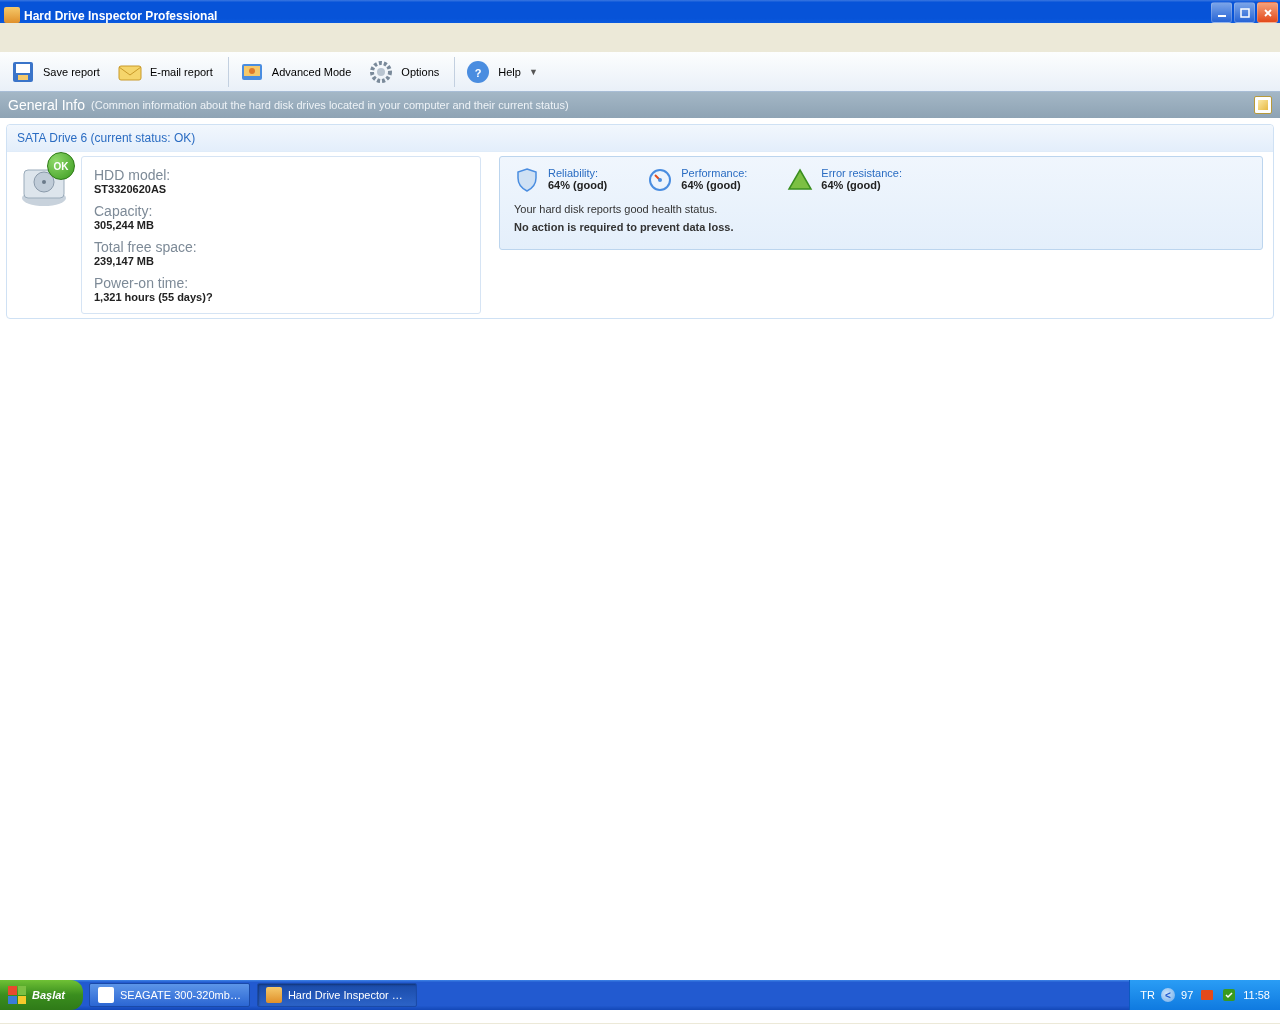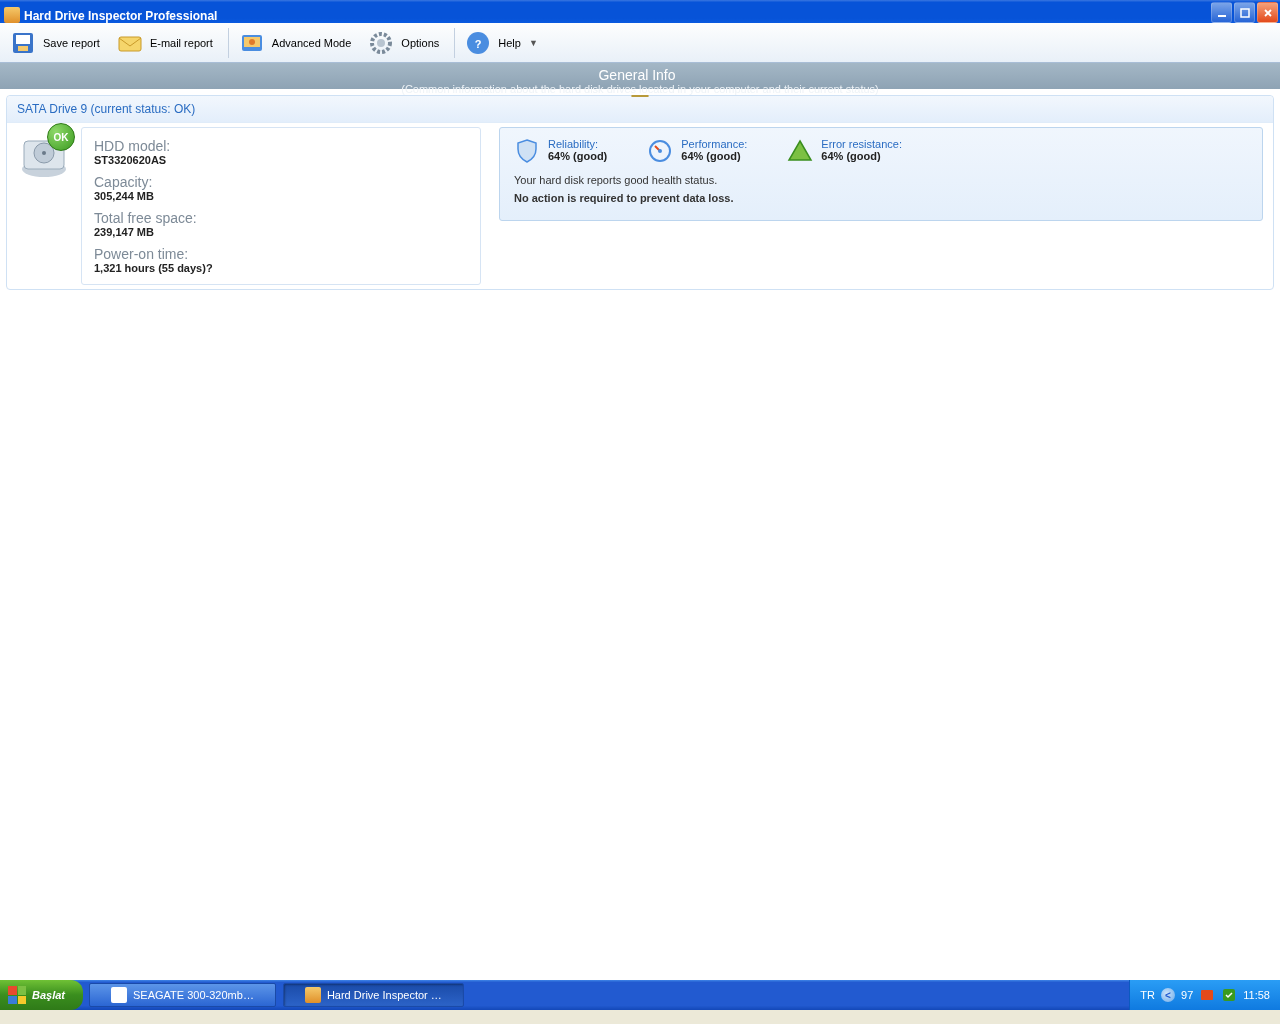--- a/index.html
+++ b/index.html
@@ -9,28 +9,28 @@
 .titlebar { height:23px; background:linear-gradient(#3b77e0,#0753d8 10%,#0753d8 80%,#0a5ae0); display:flex; align-items:flex-end; padding:0 2px; color:#fff; }
 .titlebar .app-icon { width:16px; height:16px; margin:0 4px 0 2px; background:linear-gradient(#f5c96b,#e0902a); border-radius:2px; }
 .titlebar .title { font-weight:bold; font-size:12px; flex:1; }
 .titlebar .winbtns { display:flex; gap:2px; }
 .winbtn { width:21px; height:21px; border-radius:3px; display:flex; align-items:center; justify-content:center; color:#fff; font-weight:bold; font-size:13px; cursor:default; }
 .winbtn.min,.winbtn.max { background:linear-gradient(#7ba4e8,#2664d6); border:1px solid #fff3; }
 .winbtn.close { background:linear-gradient(#f5a17b,#e34a1b); border:1px solid #fff3; }
 .winbtn svg { width:12px; height:12px; }
 
 
-.toolbar { height:40px; background:linear-gradient(#fdfefe,#e9f0f8); border-bottom:1px solid #a8bdd6; display:flex; align-items:center; padding:17px 4px; }
+.toolbar { height:40px; background:linear-gradient(#fdfefe,#e9f0f8); border-bottom:1px solid #a8bdd6; display:flex; align-items:center; padding:17px 4px;margin-top:29px; }
 .tbtn { display:flex; align-items:center; height:34px; padding:0 10px 0 4px; gap:6px; border:1px solid transparent; border-radius:3px; cursor:default; }
 .tbtn .ticon { width:28px; height:28px; display:flex; align-items:center; justify-content:center; }
 .tsep { width:1px; height:30px; background:#c3d0e0; margin:0 4px; }
 .tdrop { font-size:9px; color:#555; margin-left:2px; }
 
 
-.infobar { height:26px; background:linear-gradient(#a4b7c6,#8ea3b4); color:#fff; display:flex; align-items:center; padding:4px 8px;flex-direction:column; }
+.infobar { height:26px; background:linear-gradient(#a4b7c6,#8ea3b4); color:#fff; display:flex; align-items:center; padding:4px 8px; }
 .infobar .lbl { font-size:14px; margin-right:6px; }
 .infobar .desc { font-size:11px; color:#eef3f7; }
 .infobar .spacer { flex:1; }
 .infobar .cornericon { width:18px; height:18px; background:#fff; border:1px solid #b89a3a; border-radius:2px; position:relative; }
 .infobar .cornericon::after{content:"";position:absolute;inset:3px;background:linear-gradient(135deg,#fce9a4,#e7b944);}
 
 
 .content { background:#fff; height:calc(100% - 23px - 40px - 26px - 30px); overflow:auto; padding:6px; }
 .panel { border:1px solid #cfe1f4; border-radius:4px; }
 .panel-header { background:linear-gradient(#f2f7fd,#e3eefb); color:#2a6cc2; font-size:12px; padding:6px 10px; border-bottom:1px solid #e0ecf9; border-radius:4px 4px 0 0;}
@@ -63,21 +63,21 @@
 .temp-box .link { color:#2a6cc2; text-decoration:underline; cursor:pointer; margin-left:40px;}
 
 
 .taskbar { position:absolute; bottom:14px; left:0; right:0; height:30px; background:linear-gradient(#3e84e6,#225ad0 8%,#225ad0 85%,#1348b8); display:flex; align-items:center; color:#fff; }
 .start { height:30px; background:linear-gradient(#6fc135,#3a8e1e 50%,#2f7a18); border-radius:0 12px 12px 0; padding:0 18px 0 8px; display:flex; align-items:center; gap:6px; font-style:italic; font-weight:bold; font-size:15px; }
 .start .winlogo{width:18px;height:18px;display:grid;grid-template-columns:1fr 1fr;grid-template-rows:1fr 1fr;gap:1px;}
 .start .winlogo span:nth-child(1){background:#e74a2e;}
 .start .winlogo span:nth-child(2){background:#7cc043;}
 .start .winlogo span:nth-child(3){background:#3a7cd6;}
 .start .winlogo span:nth-child(4){background:#f5c92b;}
-.taskbtn { height:24px; background:linear-gradient(#5c95e8,#2b66d3); border:1px solid #1a4aa8; border-radius:2px; margin:0 1px 0 6px; padding:0 21px; display:flex; align-items:center; gap:6px; min-width:160px; font-size:11px;}
+.taskbtn { height:24px; background:linear-gradient(#5c95e8,#2b66d3); border:1px solid #1a4aa8; border-radius:2px; margin:0 1px 0 6px; padding:0 8px; display:flex; align-items:center; gap:6px; min-width:160px; font-size:11px;}
 .taskbtn.active { background:linear-gradient(#1a4ba8,#2c63c8); box-shadow:inset 1px 1px 2px rgba(0,0,0,.3);}
 .taskbtn .ti{width:16px;height:16px;background:#fff;border-radius:2px;}
 .tray { margin-left:auto; height:30px; background:linear-gradient(#2a9df5,#0f7ae0); border-left:1px solid #0a5ac0; padding:0 10px; display:flex; align-items:center; gap:6px; font-size:11px;}
 .tray .ticon{width:16px;height:16px;}
 .tray .arrow{width:14px;height:14px;background:radial-gradient(circle at 40% 40%,#cde5fb,#6aa8e8);border-radius:50%;display:flex;align-items:center;justify-content:center;color:#225ad0;font-size:10px;font-weight:bold;}
 </style>
 </head>
 <body>
 
 <div class="titlebar">
@@ -157,21 +157,21 @@
 
 <div class="infobar">
   <span class="lbl">General Info</span>
   <span class="desc">(Common information about the hard disk drives located in your computer and their current status)</span>
   <span class="spacer"></span>
   <span class="cornericon"></span>
 </div>
 
 <div class="content">
   <div class="panel">
-    <div class="panel-header">SATA Drive 9 (current status: OK)</div>
+    <div class="panel-header">SATA Drive 6 (current status: OK)</div>
     <div class="panel-body">
 
       <div class="drive-col">
         <div class="drive-icon-wrap">
           <svg viewBox="0 0 54 54">
               <ellipse cx="27" cy="42" rx="22" ry="8" fill="#c8d2dc"></ellipse>
               <rect x="7" y="14" width="40" height="28" rx="4" fill="#dde5ec" stroke="#9aabba"></rect>
               <circle cx="27" cy="26" r="10" fill="#c0ccd8" stroke="#8a9aaa"></circle>
               <circle cx="27" cy="26" r="2" fill="#6a7a8a"></circle>
             </svg>

